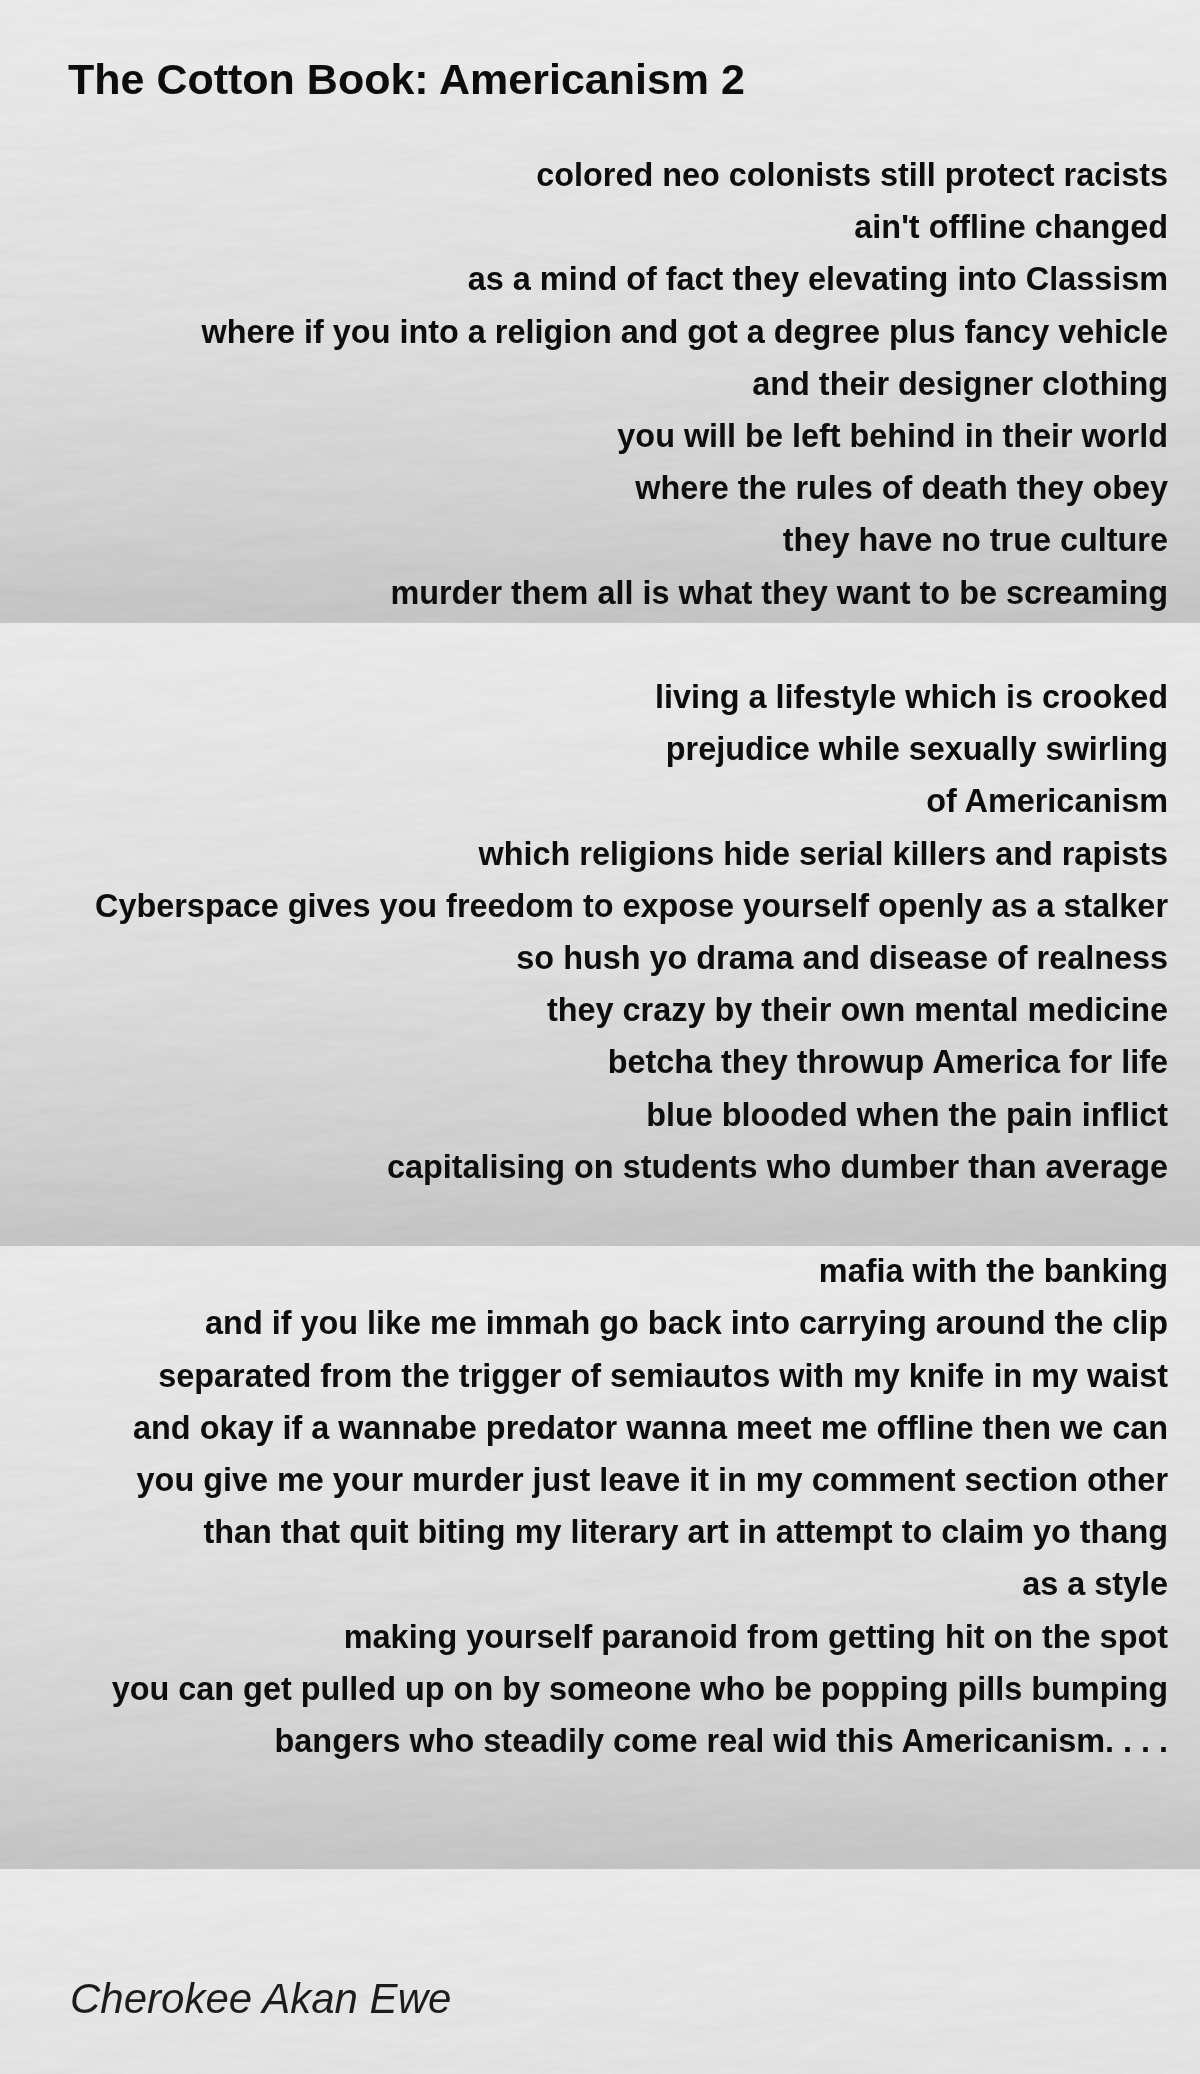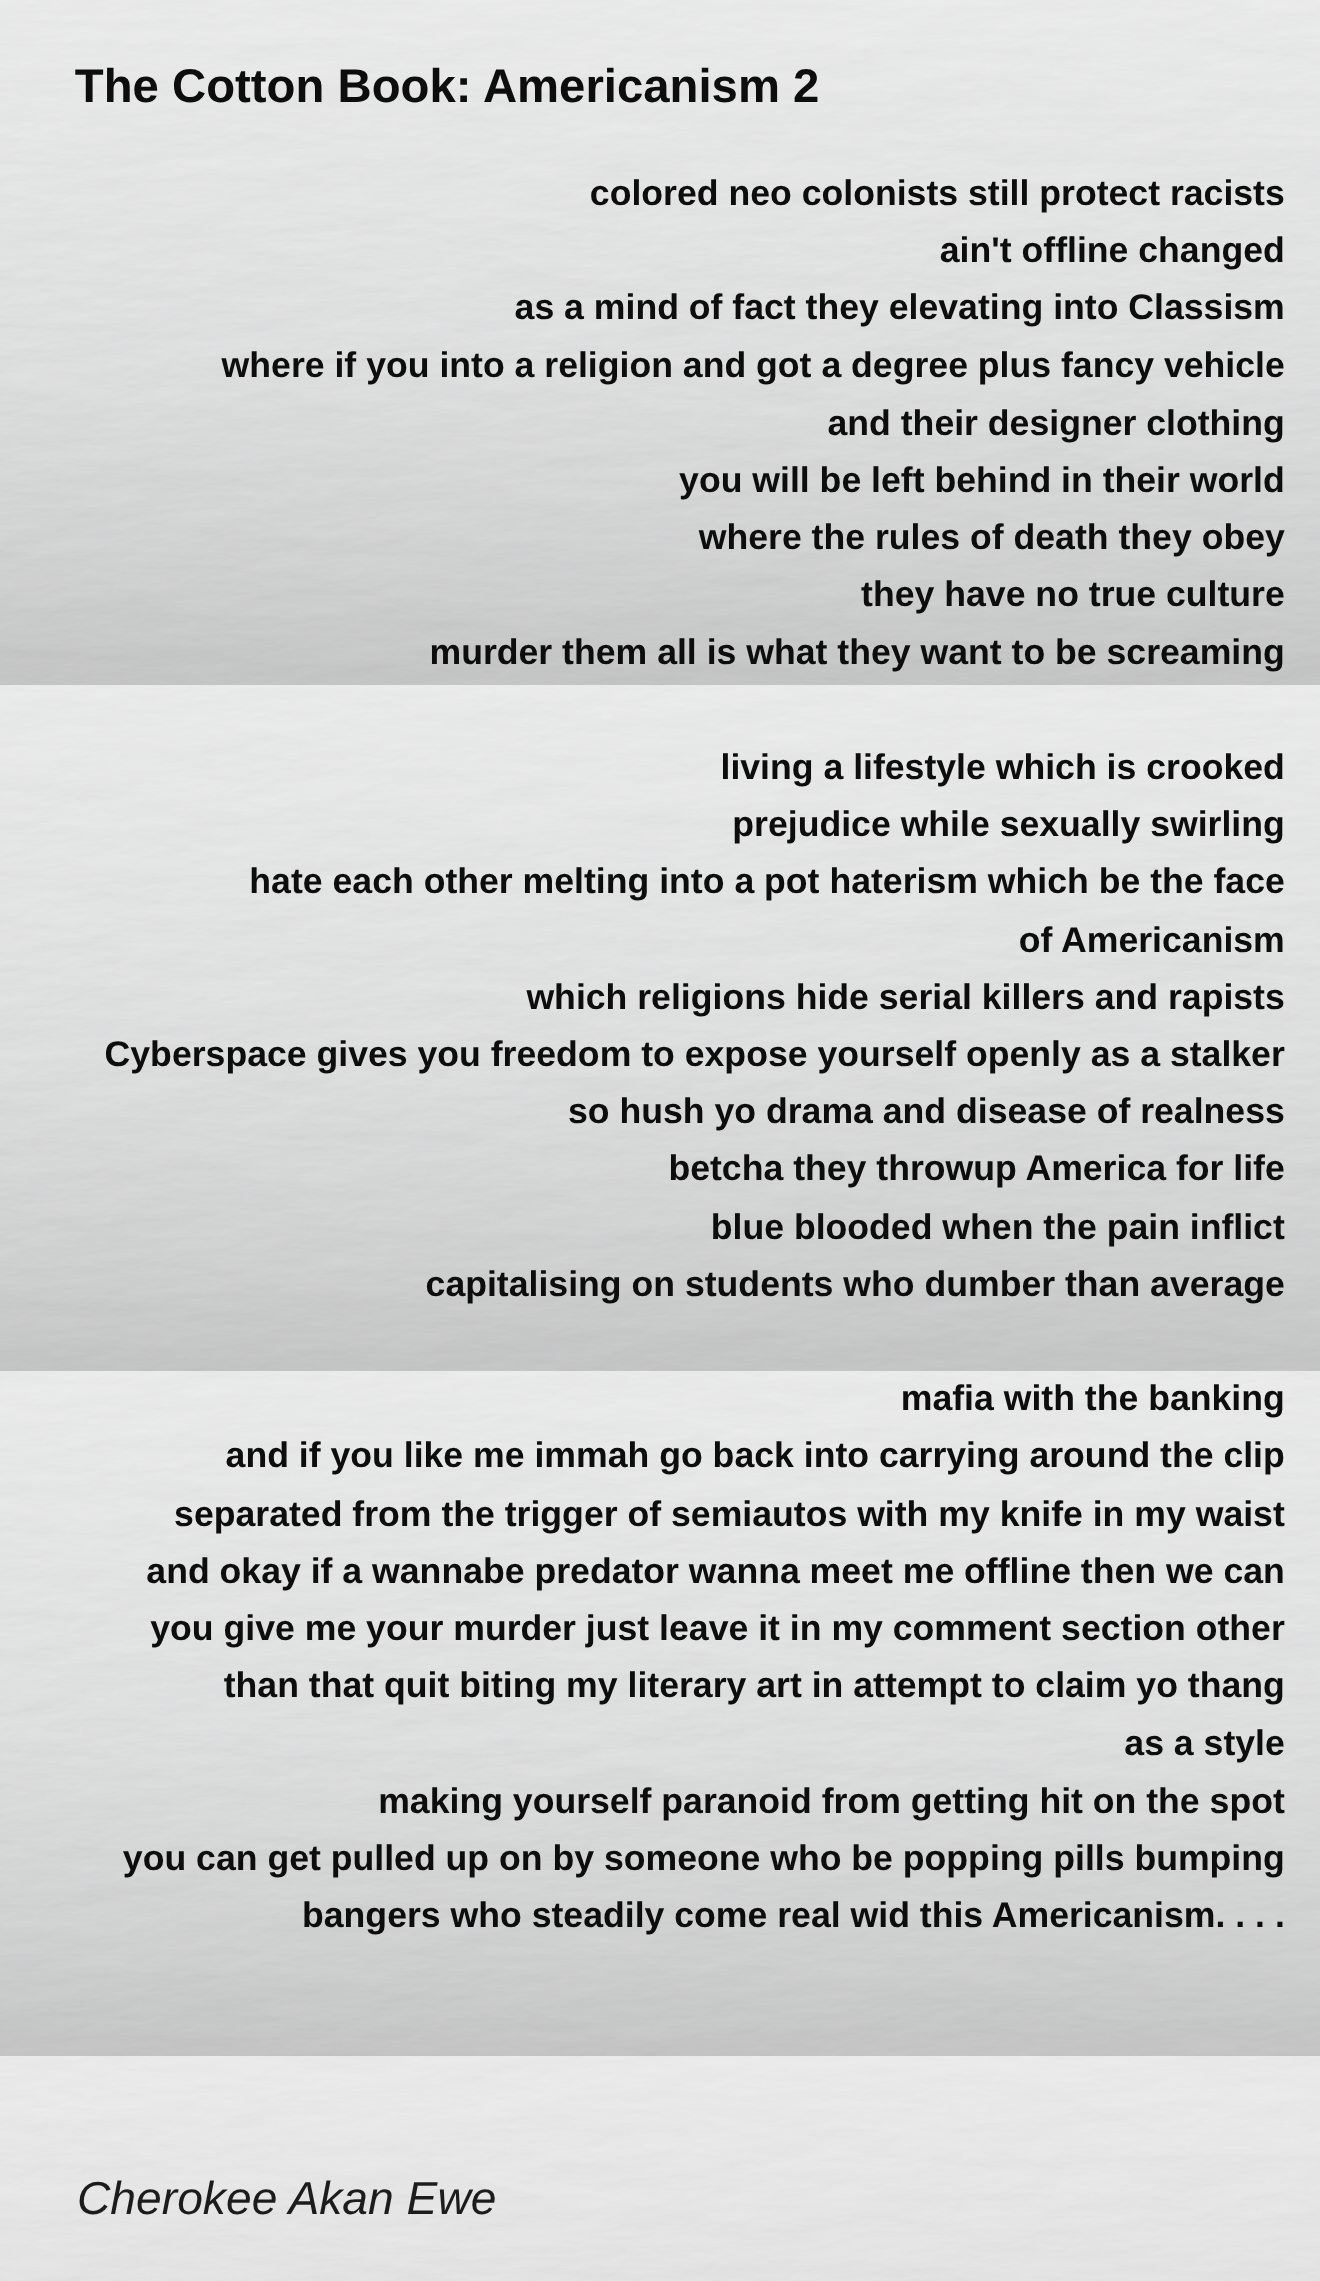--- a/index.html
+++ b/index.html
@@ -97,25 +97,25 @@
           <p class="line">where if you into a religion and got a degree plus fancy vehicle</p>
           <p class="line">and their designer clothing</p>
           <p class="line">you will be left behind in their world</p>
           <p class="line">where the rules of death they obey</p>
           <p class="line">they have no true culture</p>
           <p class="line">murder them all is what they want to be screaming</p>
         </div>
         <div class="stanza">
           <p class="line">living a lifestyle which is crooked</p>
           <p class="line">prejudice while sexually swirling</p>
-          <p class="line">hate each other melting into a pot haterism which be the face</p>
           <p class="line">of Americanism</p>
           <p class="line">which religions hide serial killers and rapists</p>
           <p class="line">Cyberspace gives you freedom to expose yourself openly as a stalker</p>
           <p class="line">so hush yo drama and disease of realness</p>
+          <p class="line">they crazy by their own mental medicine</p>
           <p class="line">betcha they throwup America for life</p>
           <p class="line">blue blooded when the pain inflict</p>
           <p class="line">capitalising on students who dumber than average</p>
         </div>
         <div class="stanza">
           <p class="line">mafia with the banking</p>
           <p class="line">and if you like me immah go back into carrying around the clip</p>
           <p class="line">separated from the trigger of semiautos with my knife in my waist</p>
           <p class="line">and okay if a wannabe predator wanna meet me offline then we can</p>
           <p class="line">you give me your murder just leave it in my comment section other</p>

